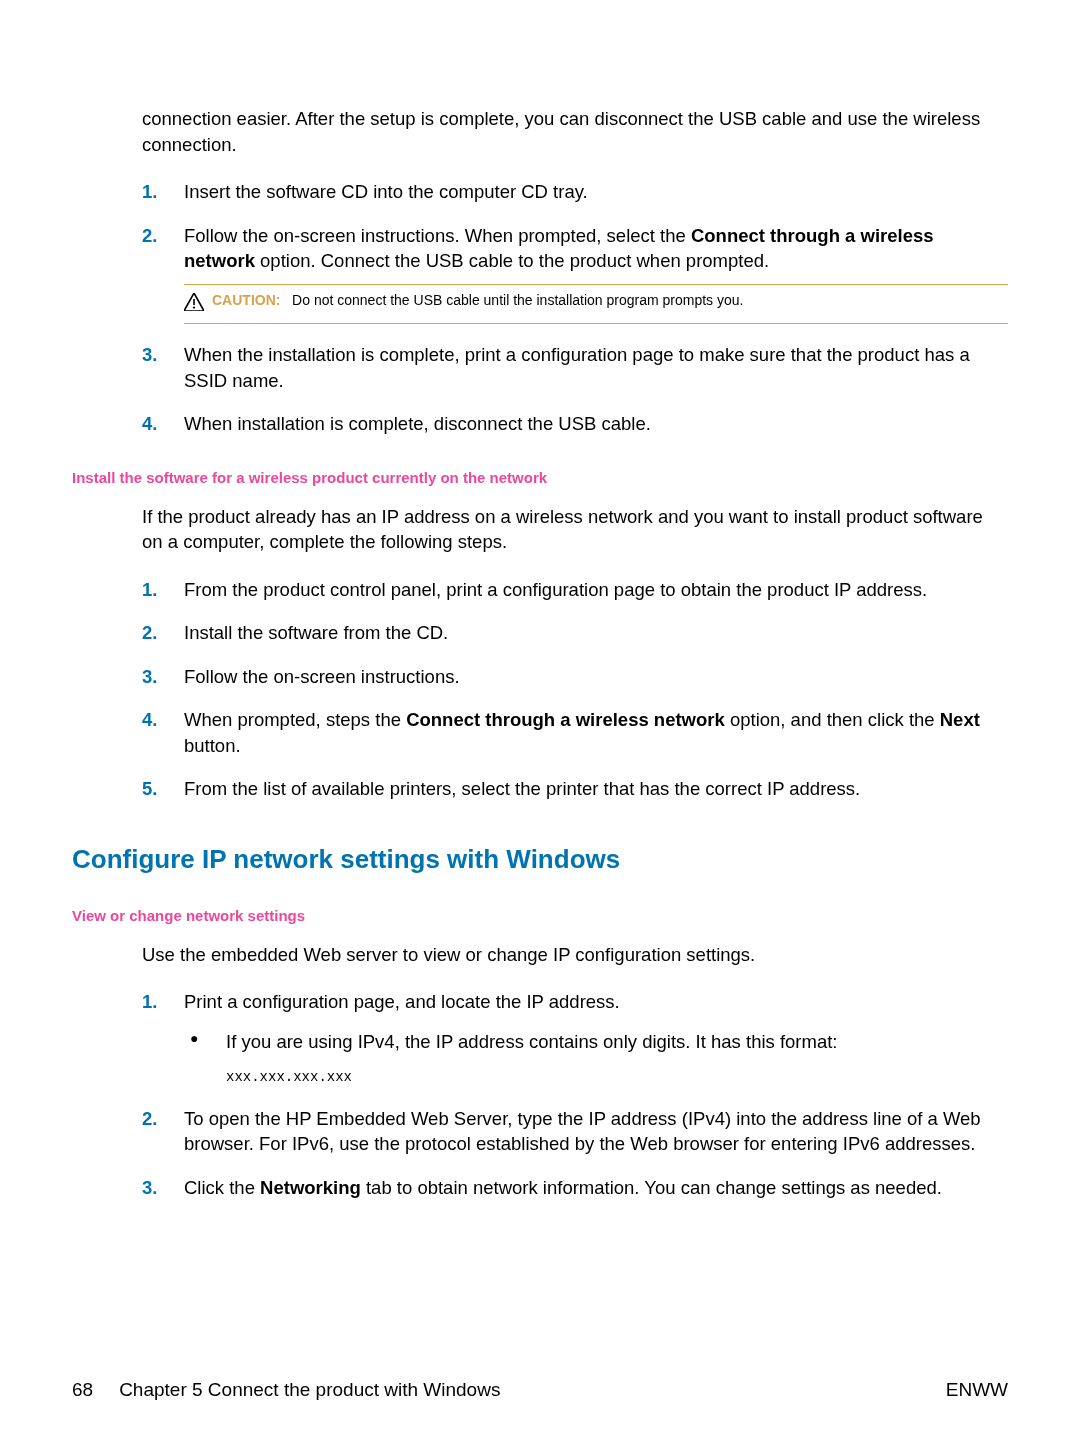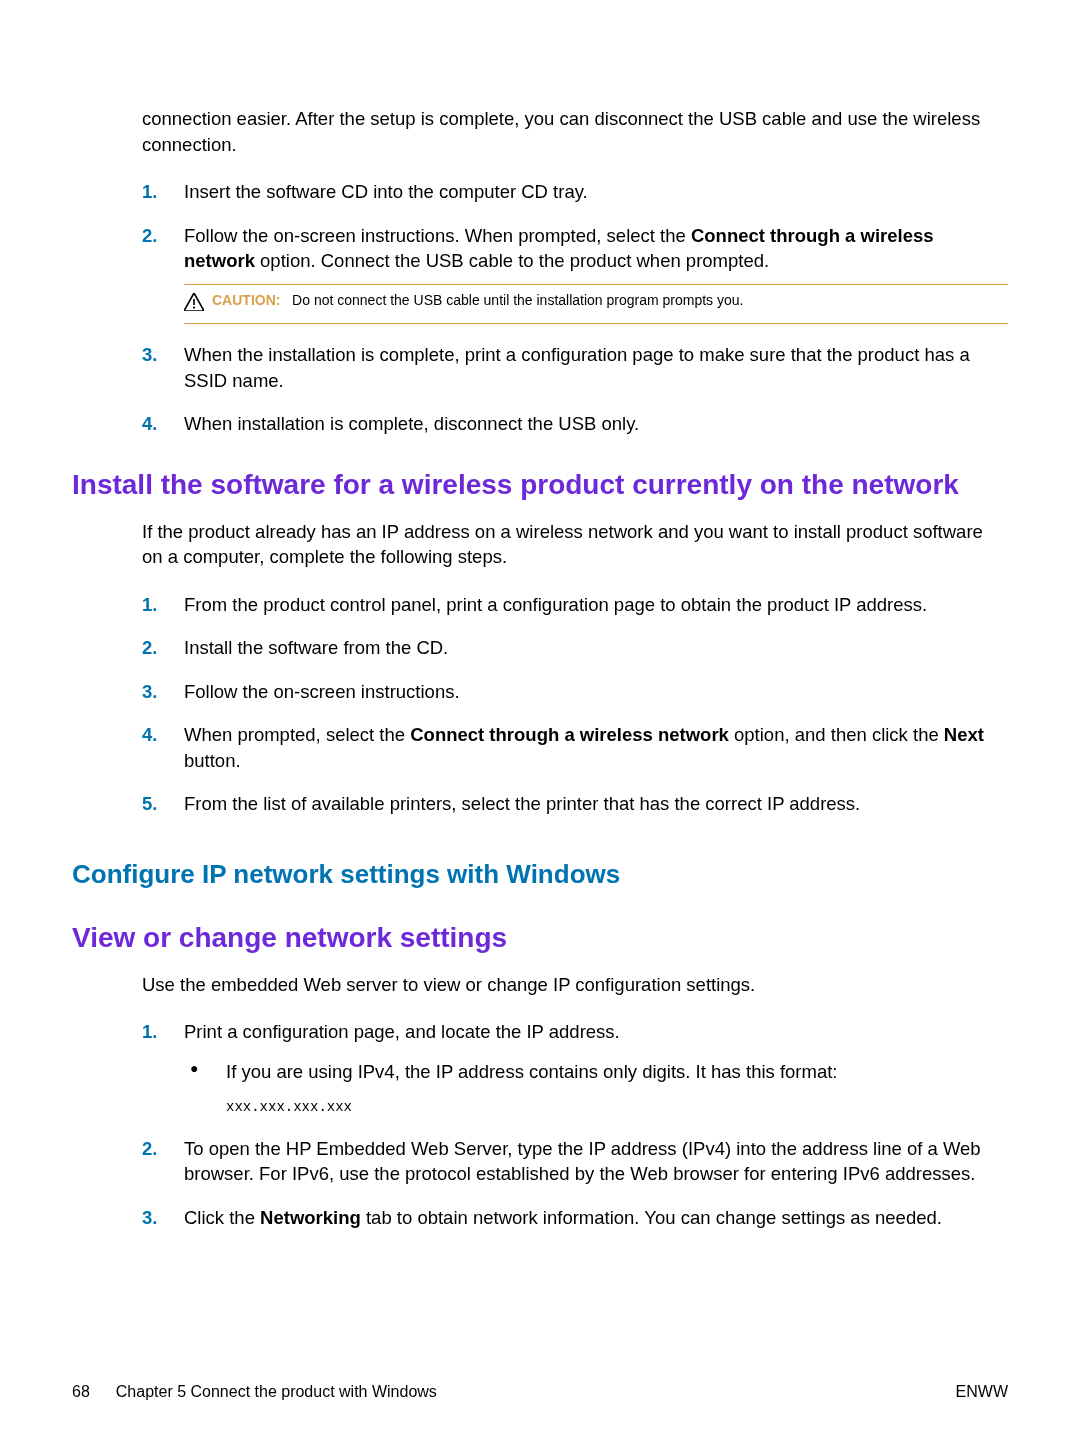--- a/index.html
+++ b/index.html
@@ -22,22 +22,22 @@
     padding-left: 0;
   }
   .para-indent {
     margin-left: 70px;
     font-size: 18.5px;
     line-height: 1.38;
     margin-top: 0;
     margin-bottom: 22px;
   }
   .section-h3 {
-    color: #6d28d9;
-    font-size: 28px;
+    color: #ec4899;
+    font-size: 15px;
     font-weight: bold;
     margin: 32px 0 18px 0;
   }
   .section-h2 {
     color: #0073b1;
     font-size: 26px;
     font-weight: bold;
     margin: 42px 0 24px 0;
   }
   ol.num-list {
@@ -106,21 +106,21 @@
     margin-top: 14px;
     display: block;
   }
   .footer {
     position: absolute;
     bottom: 64px;
     left: 72px;
     right: 72px;
     display: flex;
     justify-content: space-between;
-    font-size: 16px;
+    font-size: 19px;
     align-items: flex-end;
   }
   .footer-left {
     display: flex;
     gap: 26px;
   }
   strong { font-weight: bold; }
 </style>
 </head>
 <body>
@@ -152,21 +152,21 @@
             <span class="caution-label">CAUTION:</span>&nbsp;&nbsp;&nbsp;<span>Do not connect the USB cable until the installation program prompts you.</span>
           </span>
         </div>
       </li>
       <li>
         <span class="num">3.</span>
         <span>When the installation is complete, print a configuration page to make sure that the product has a SSID name.</span>
       </li>
       <li>
         <span class="num">4.</span>
-        <span>When installation is complete, disconnect the USB only.</span>
+        <span>When installation is complete, disconnect the USB cable.</span>
       </li>
     </ol>
 
     <h3 class="section-h3">Install the software for a wireless product currently on the network</h3>
 
     <p class="para-indent">If the product already has an IP address on a wireless network and you want to install product software on a computer, complete the following steps.</p>
 
     <ol class="num-list">
       <li>
         <span class="num">1.</span>
@@ -175,21 +175,21 @@
       <li>
         <span class="num">2.</span>
         <span>Install the software from the CD.</span>
       </li>
       <li>
         <span class="num">3.</span>
         <span>Follow the on-screen instructions.</span>
       </li>
       <li>
         <span class="num">4.</span>
-        <span>When prompted, select the </span><strong>Connect through a wireless network</strong><span> option, and then click the </span><strong>Next</strong><span> button.</span>
+        <span>When prompted, steps the </span><strong>Connect through a wireless network</strong><span> option, and then click the </span><strong>Next</strong><span> button.</span>
       </li>
       <li>
         <span class="num">5.</span>
         <span>From the list of available printers, select the printer that has the correct IP address.</span>
       </li>
     </ol>
 
     <h2 class="section-h2">Configure IP network settings with Windows</h2>
 
     <h3 class="section-h3">View or change network settings</h3>

